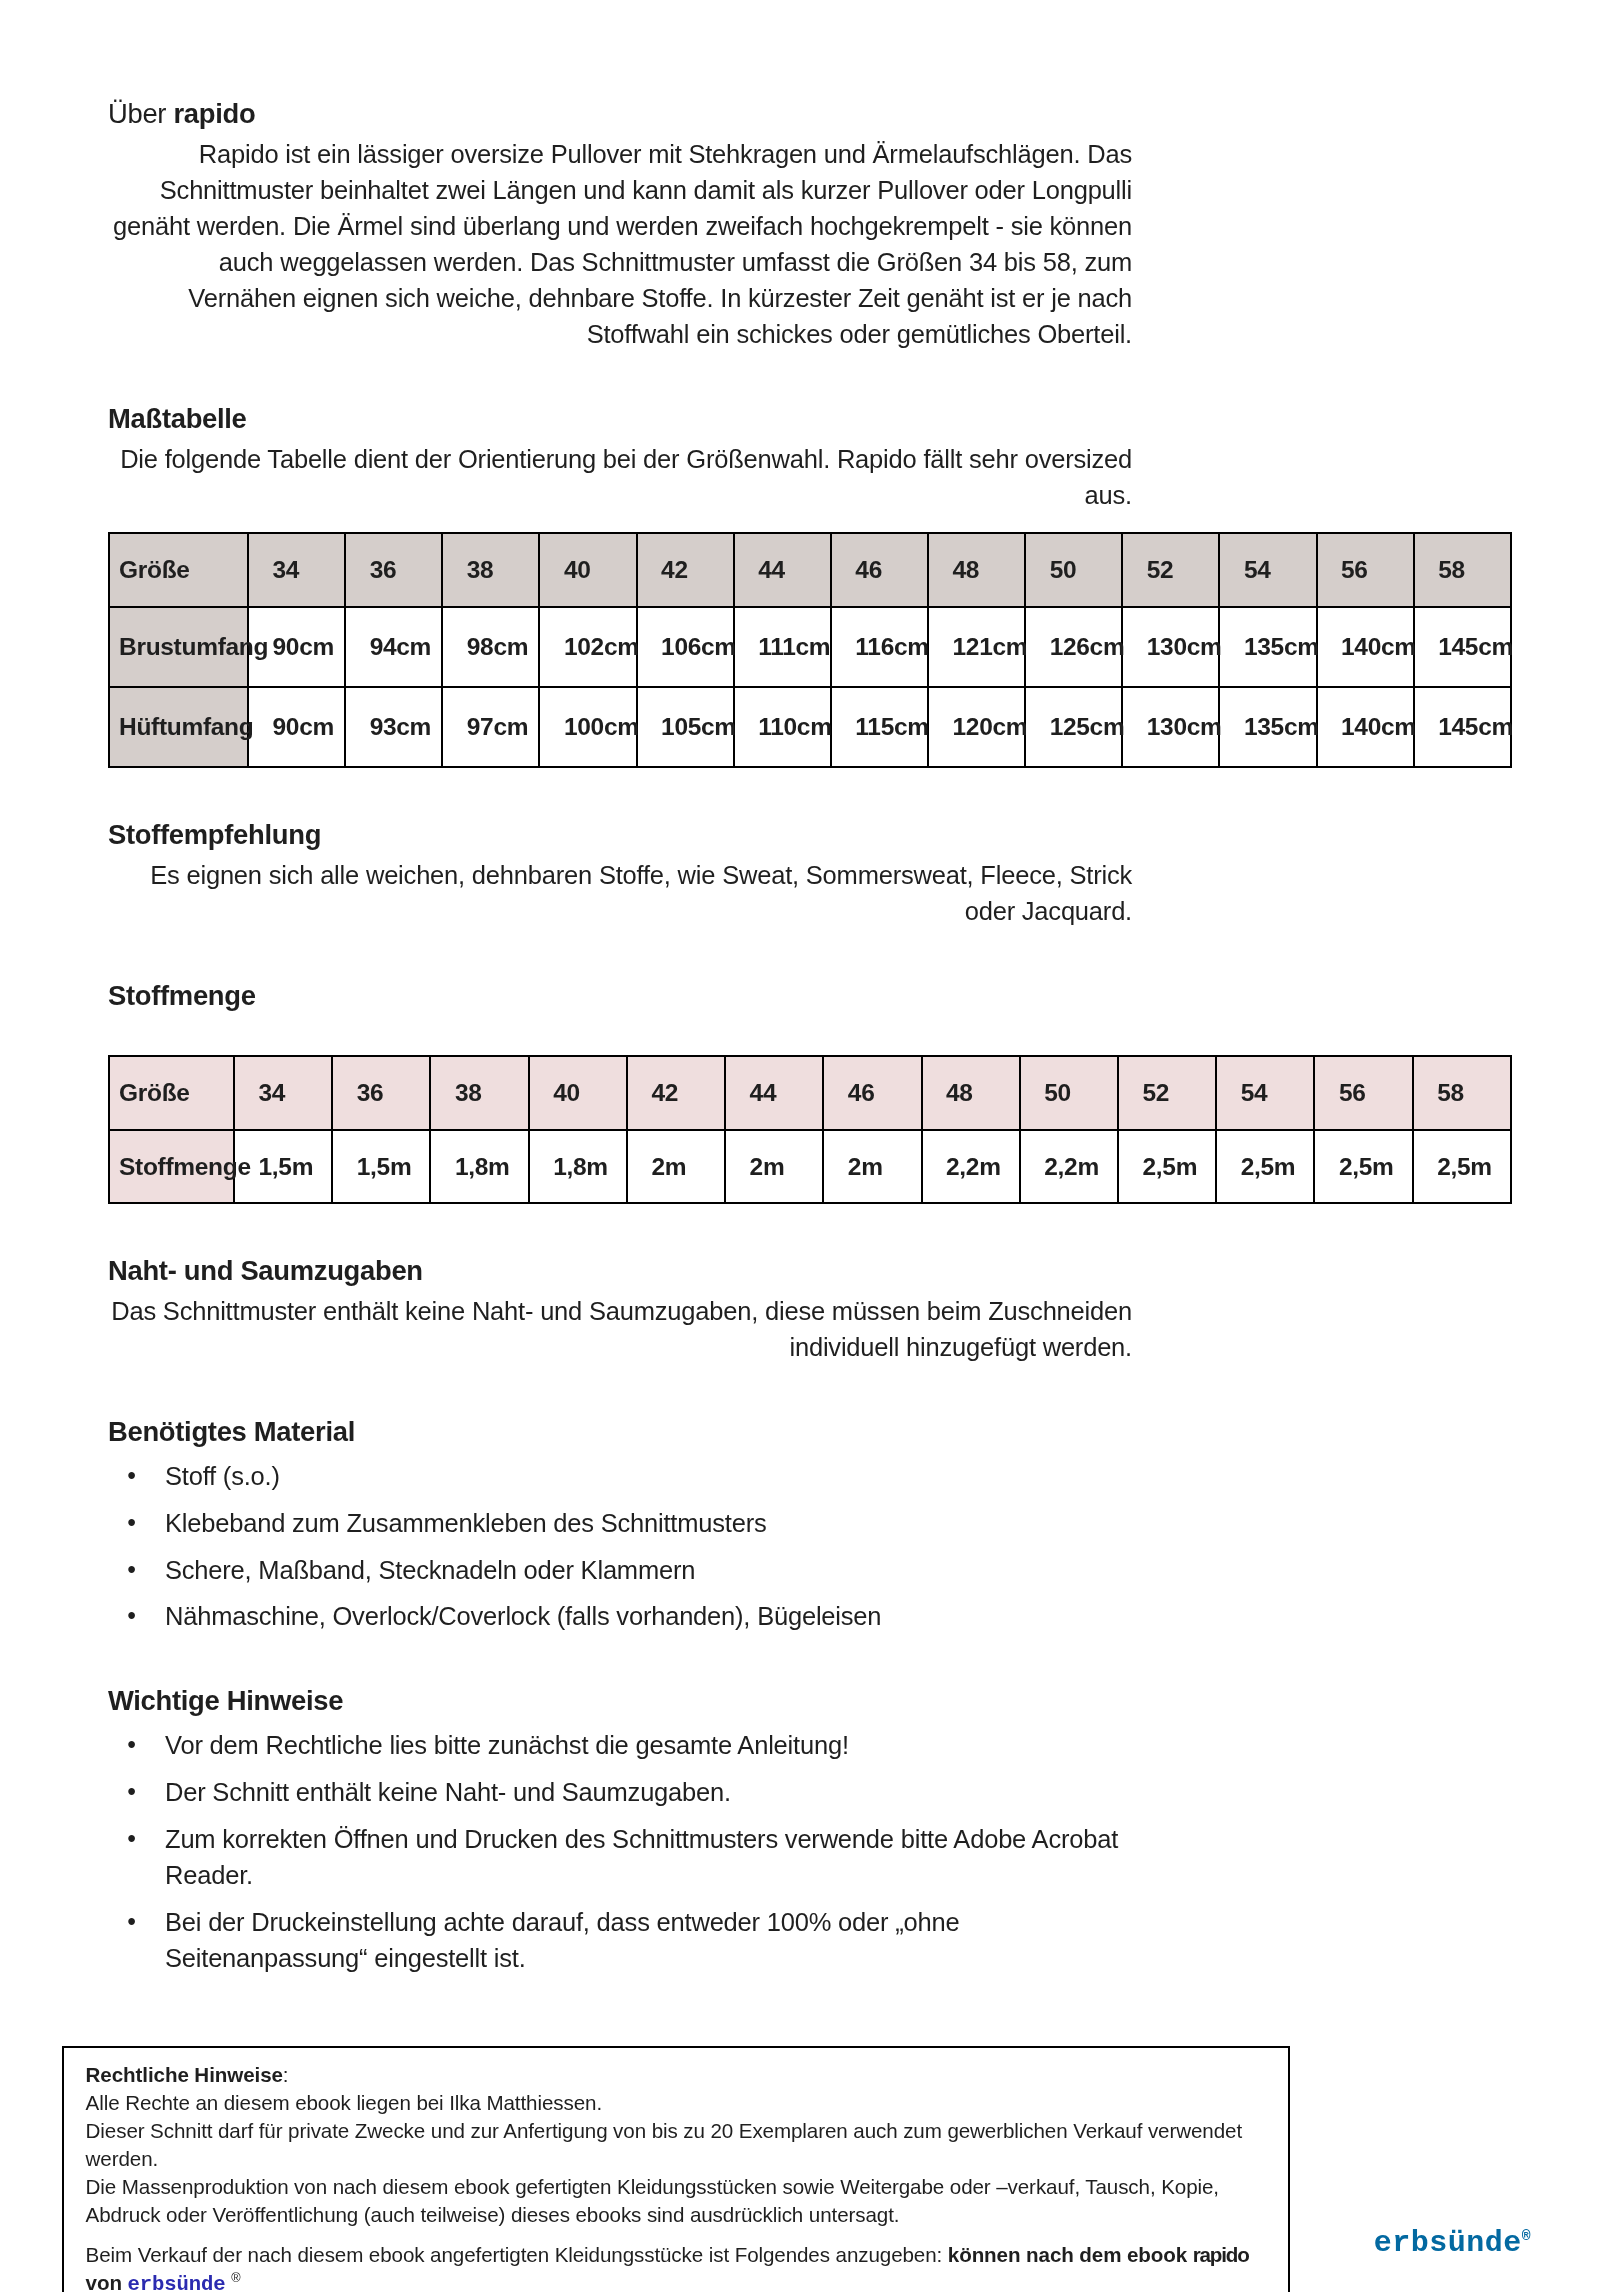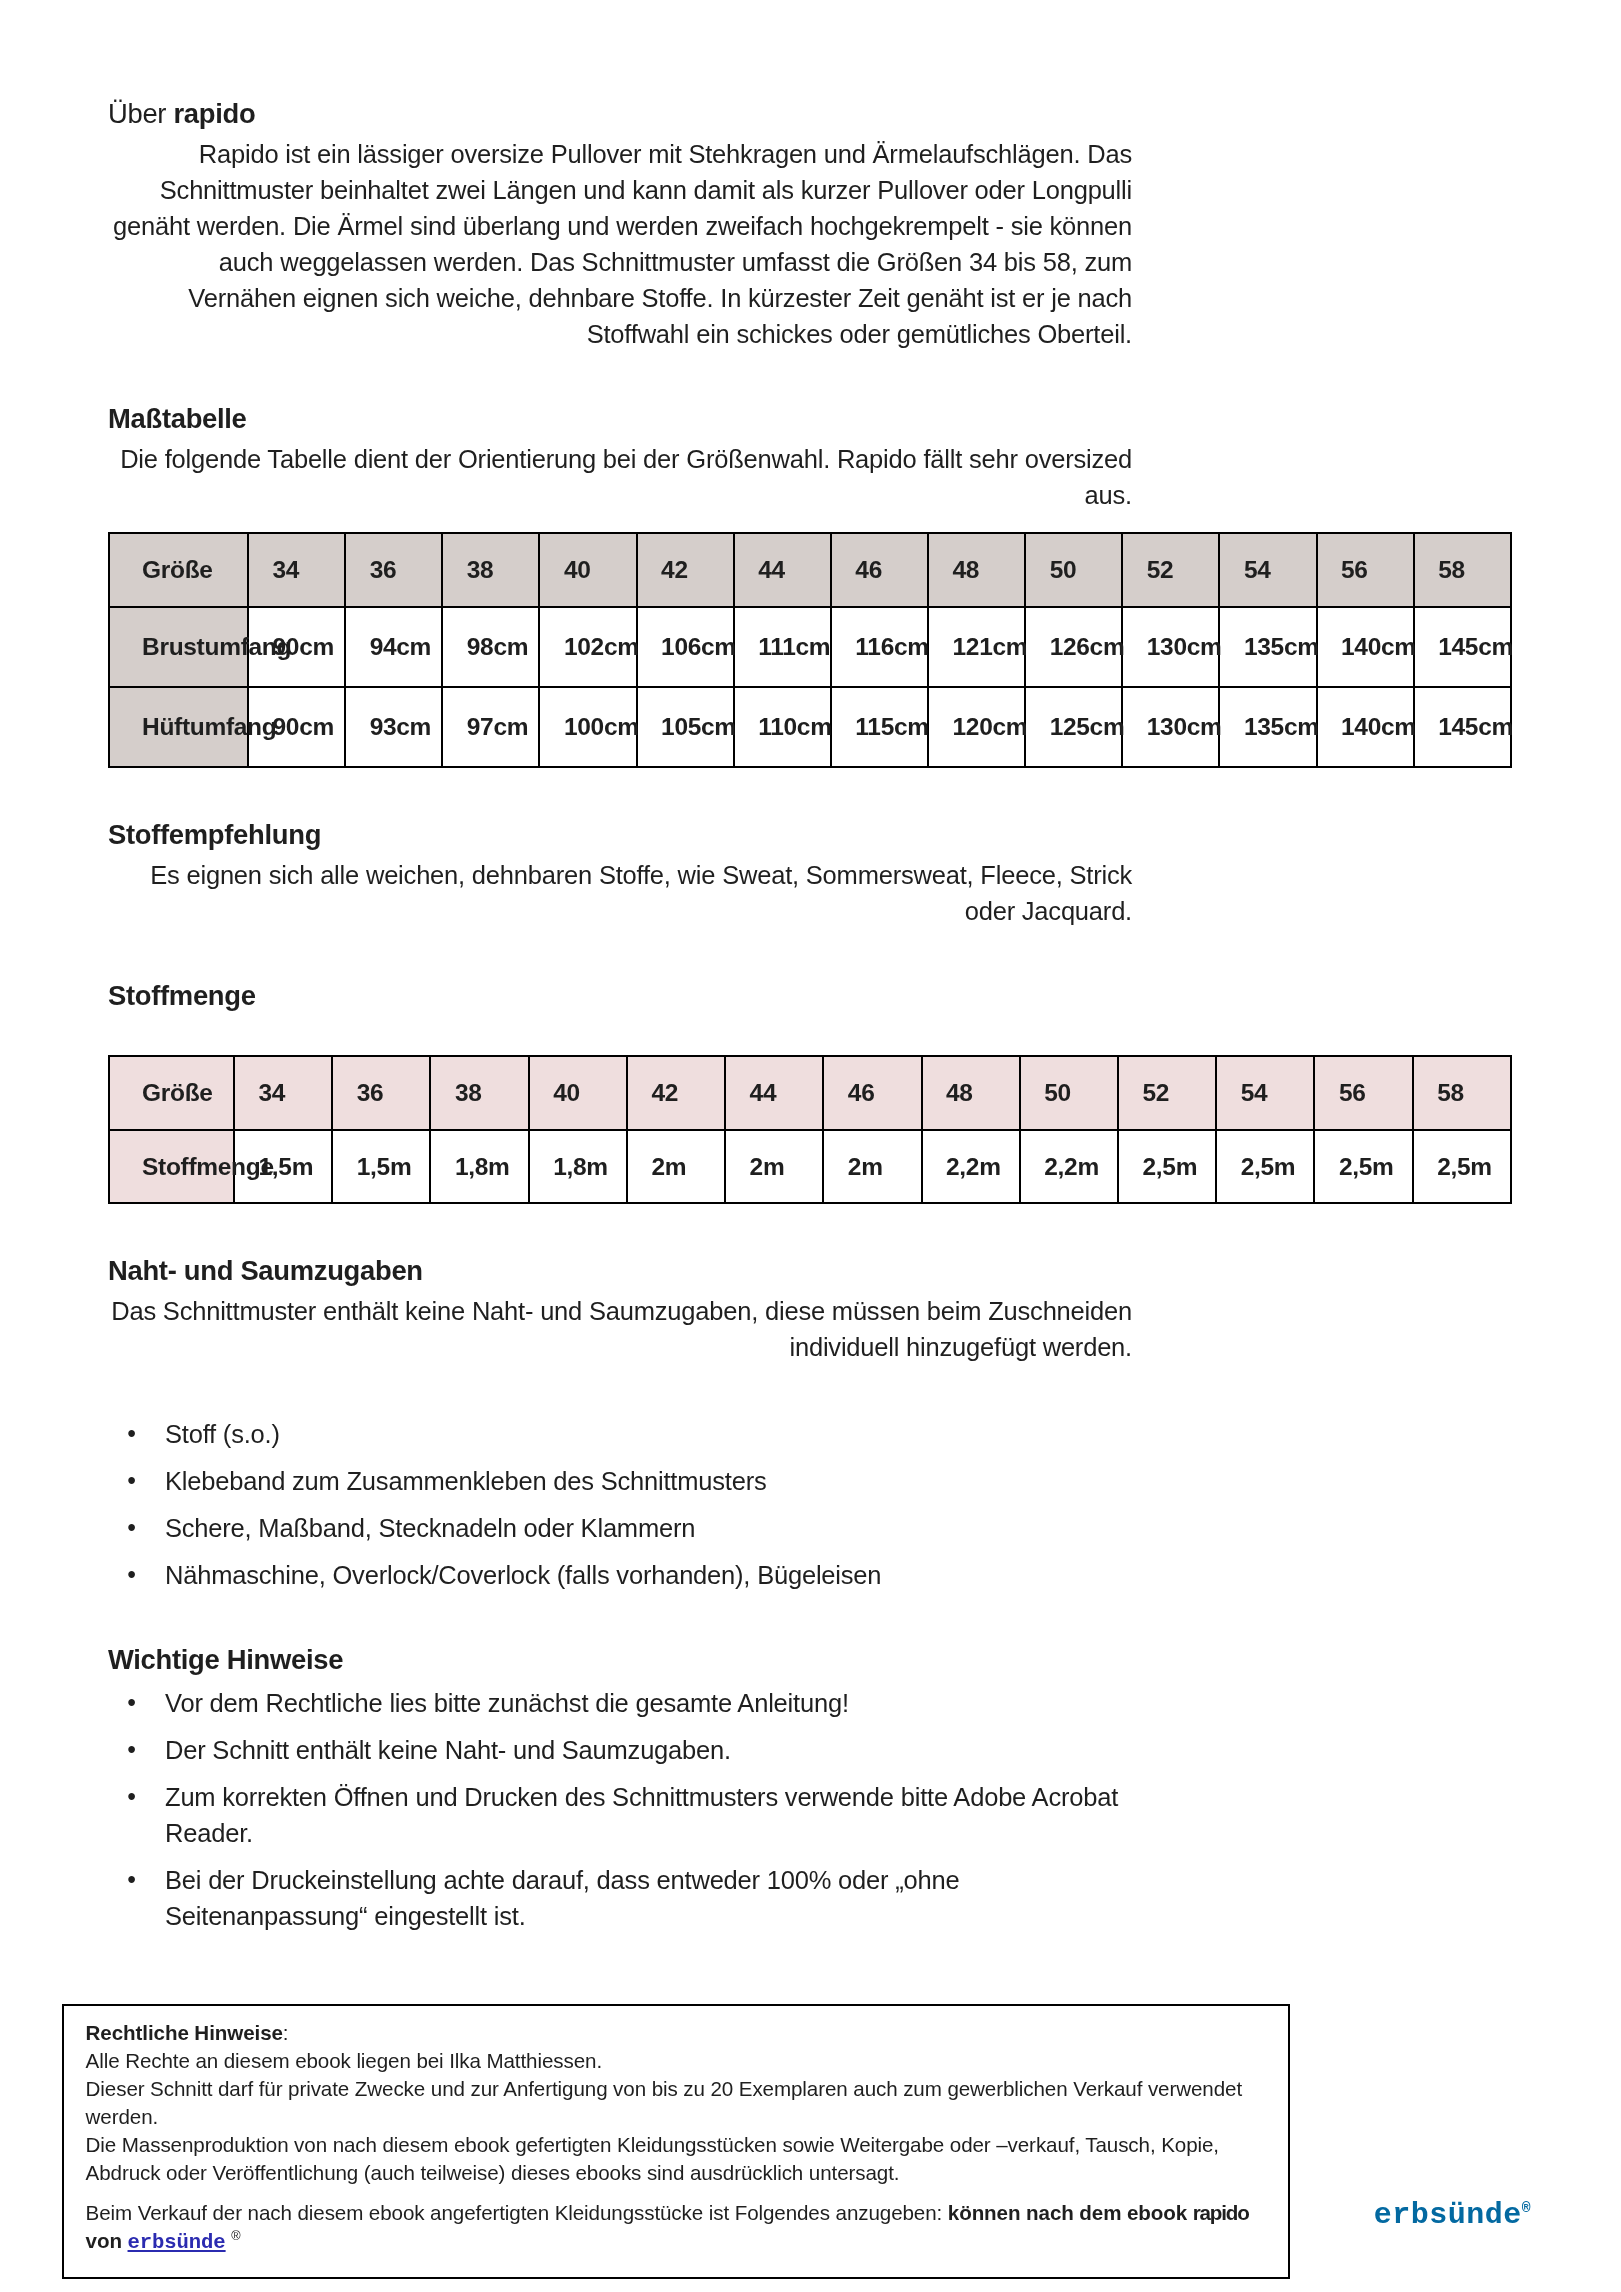--- a/index.html
+++ b/index.html
@@ -56,21 +56,21 @@
   table.size-table td, table.size-table th{
     border:2.9px solid var(--border);
     font-weight:bold;
     font-size:24.5px;
     letter-spacing:-0.3px;
     text-align:left;
     vertical-align:middle;
     padding:0 3.9px 0 23.5px;
     background:#ffffff;
   }
-  table.size-table td.label-cell{padding-left:32px;}
+  table.size-table td.label-cell{padding-left:9px;}
   table.t1 tr.head td{background:var(--t1-bg);height:74px;}
   table.t1 td.label-cell{background:var(--t1-bg);}
   table.t1 tr.data td{height:80px;}
   table.t2 tr.head td{background:var(--t2-bg);height:74px;}
   table.t2 td.label-cell{background:var(--t2-bg);}
   table.t2 tr.data td{height:73px;}
 
   
   ul.bullets{
     list-style:none;
@@ -286,20 +286,21 @@
       </tbody>
         </table>
     </div>
 
     <div class="section">
       <h2>Naht- und Saumzugaben</h2>
       <p class="body-text">Das Schnittmuster enthält keine Naht- und Saumzugaben, diese müssen beim Zuschneiden individuell hinzugefügt werden.</p>
     </div>
 
     <div class="section">
+      <h2>Benötigtes Material</h2>
       <ul class="bullets">
         <li>Stoff (s.o.)</li>
         <li>Klebeband zum Zusammenkleben des Schnittmusters</li>
         <li>Schere, Maßband, Stecknadeln oder Klammern</li>
         <li>Nähmaschine, Overlock/Coverlock (falls vorhanden), Bügeleisen</li>
       </ul>
     </div>
 
     <div class="section">
       <h2>Wichtige Hinweise</h2>

